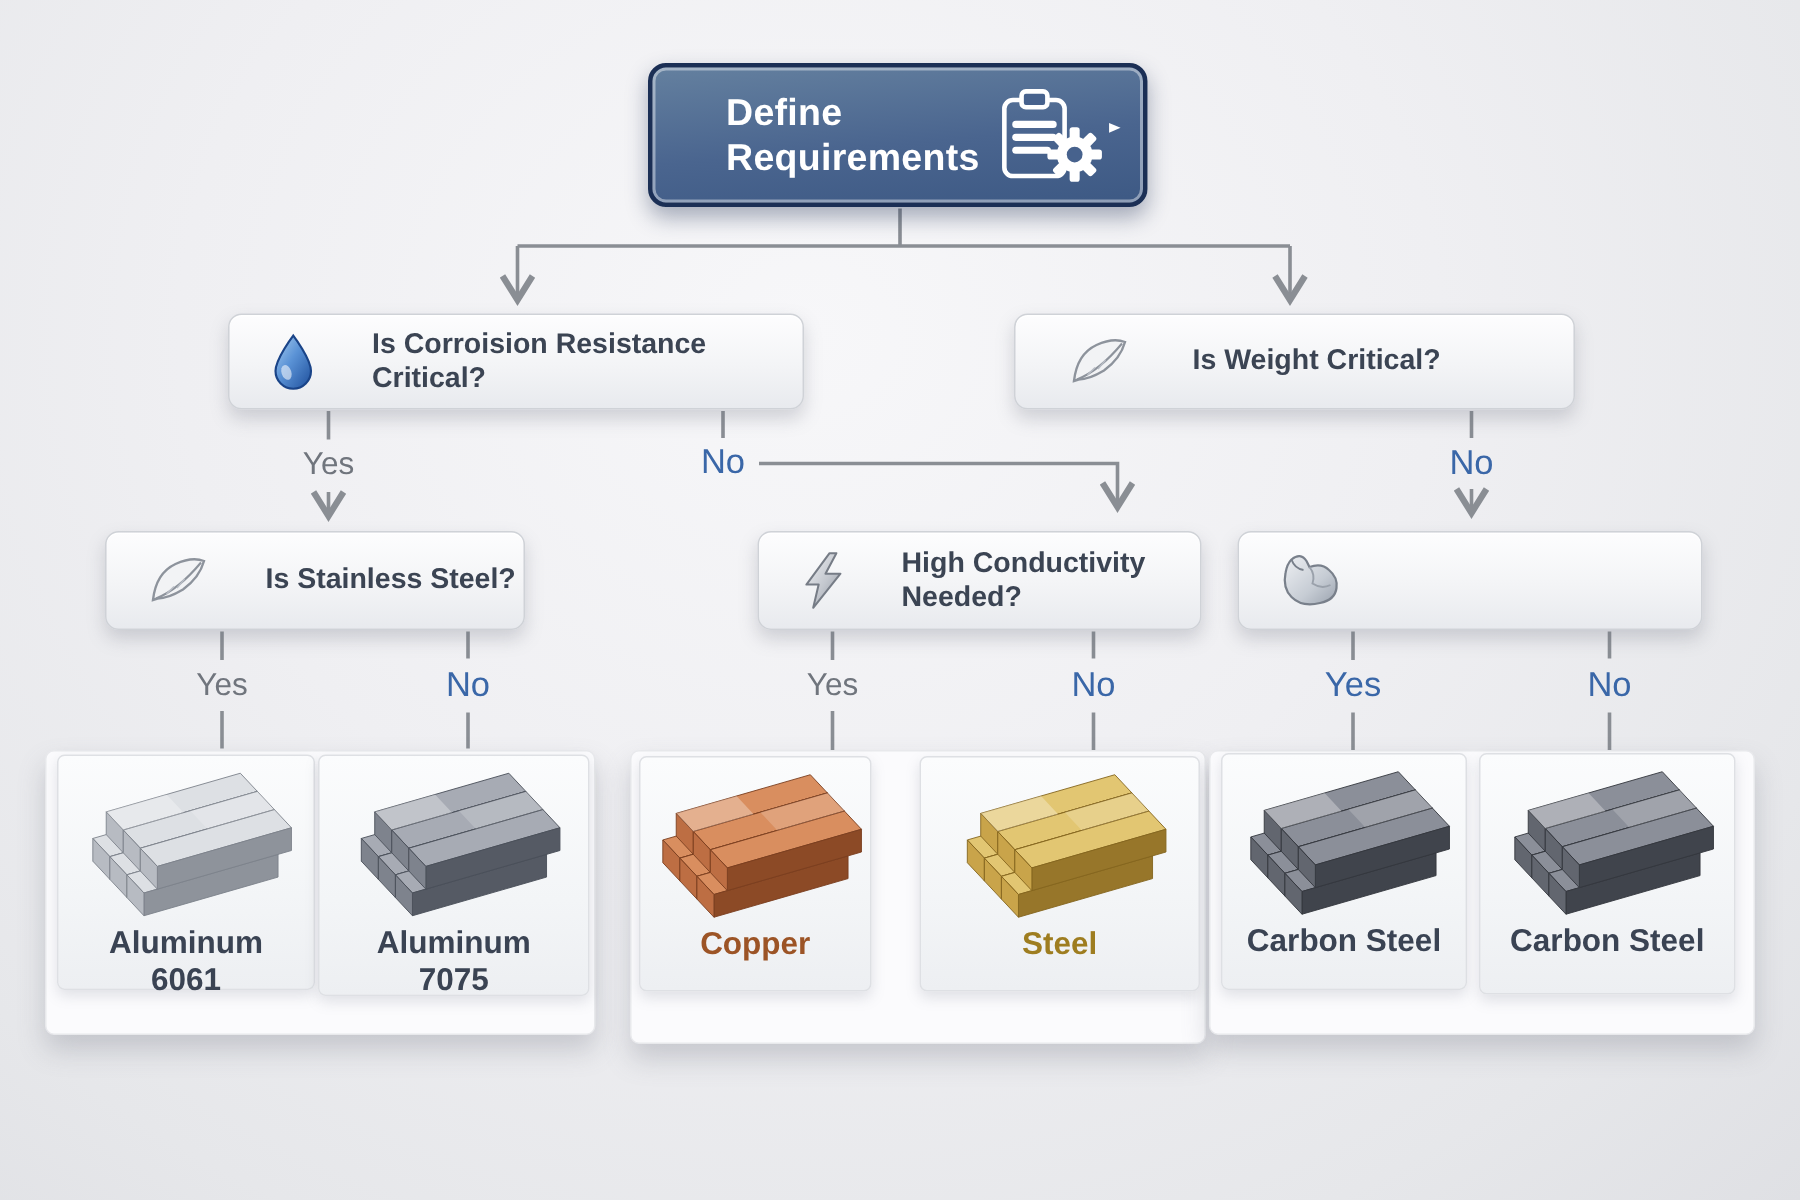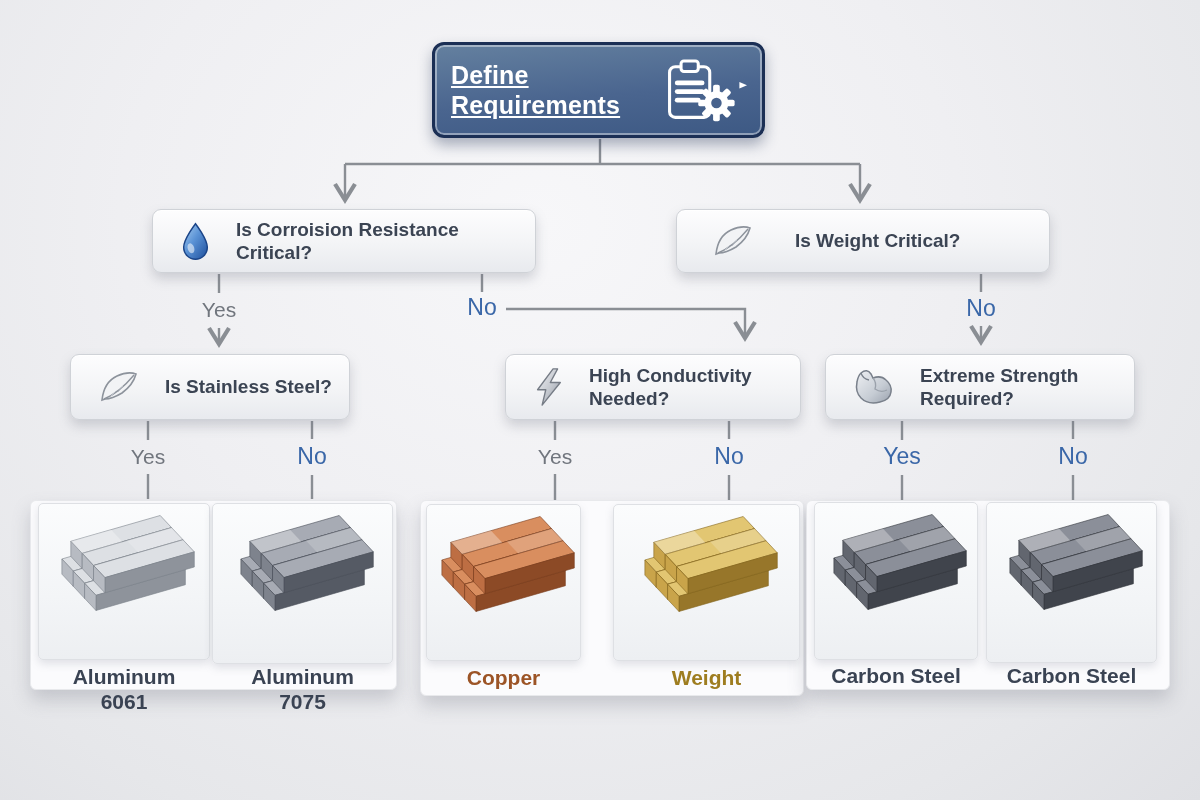--- a/index.html
+++ b/index.html
@@ -16,53 +16,53 @@
 
   
   .rootbox{
     position:absolute;left:432px;top:42px;width:333px;height:96px;
     background:linear-gradient(175deg,#64809f 0%,#4a658f 55%,#3d5984 100%);
     border:3px solid #1b2f55;border-radius:12px;
     box-shadow:0 7px 14px rgba(40,55,90,.38), inset 0 0 0 2px rgba(255,255,255,.42);
     display:flex;align-items:center;box-sizing:border-box;
   }
   .rootbox .rtext{
-    width:218px;margin-left:16px;color:#ffffff;font-size:25px;font-weight:700;
-    line-height:1.22;letter-spacing:.2px;text-decoration:underline;
+    width:218px;margin-left:49px;color:#ffffff;font-size:25px;font-weight:700;
+    line-height:1.22;letter-spacing:.2px;
   }
   .rootbox .ricon{position:absolute;right:14px;top:12px;}
 
   
   .qbox{
     position:absolute;box-sizing:border-box;
     background:linear-gradient(180deg,#fdfdfe 0%,#f3f4f6 55%,#e8eaee 100%);
     border:1px solid #cfd2d7;border-radius:9px;
     box-shadow:0 6px 12px rgba(110,115,128,.28), inset 0 1px 0 #ffffff;
-    display:flex;align-items:center;padding-left:26px;gap:24px;
+    display:flex;align-items:center;padding-left:26px;gap:36px;
   }
   .qtext{font-size:19px;font-weight:700;color:#3b4453;line-height:1.22;}
   .qicon{flex:0 0 auto;display:flex;align-items:center;justify-content:center;}
 
   
   .elabel{position:absolute;transform:translateX(-50%);font-weight:400;font-size:21px;line-height:1;}
   .elabel.gray{color:#70757d;}
   .elabel.blue{color:#3a67a8;}
   .elabel.big{font-size:23px;}
 
   
   .panel{
     position:absolute;background:#fbfbfd;border:1px solid #e8e9ec;border-radius:6px;
     box-shadow:0 10px 18px rgba(115,120,132,.30);
   }
   .card{
     position:absolute;box-sizing:border-box;
     background:linear-gradient(180deg,#fbfcfd 0%,#f3f5f7 60%,#edeff2 100%);
     border:1px solid #dee0e4;border-radius:5px;
     box-shadow:0 4px 9px rgba(120,125,138,.20);
-    display:flex;flex-direction:column;align-items:center;padding-top:8px;gap:48px;
+    display:flex;flex-direction:column;align-items:center;padding-top:8px;
   }
   .bars{width:152px;height:100px;display:flex;align-items:center;justify-content:center;}
   .bars svg{width:152px;height:100px;}
   .clabel{
     width:132px;margin-top:4px;text-align:center;
     font-size:21px;font-weight:700;line-height:1.2;color:#3a4353;
   }
 </style>
 </head>
 <body>
@@ -212,21 +212,20 @@
             <stop offset="0" stop-color="#eef0f3"></stop>
               <stop offset=".6" stop-color="#c6ccd4"></stop>
               <stop offset="1" stop-color="#9aa2ae"></stop>
           </linearGradient>
         </defs>
         <path d="M9 6 Q15 1 19 7 L21 11 Q29 8 34 13 Q40 18 39 25 Q38 33 28 35 Q16 38 9 31 Q3 25 5 15 Q6 9 9 6 Z" fill="url(#armGrad)" stroke="#79808b" stroke-width="1.5"></path>
         <path d="M9 6 Q11 12 17 13" fill="none" stroke="#79808b" stroke-width="1.3"></path>
         <path d="M21 11 Q25 16 23 22 Q29 26 35 23" fill="none" stroke="#9aa1ab" stroke-width="1.3"></path>
       </svg>
     </span>
-    <div class="qtext" style="width:186px">Extreme Strength Required?</div>
   </div>
 
   <div class="elabel gray" style="left:219px;top:299px">Yes</div>
   <div class="elabel blue big" style="left:482px;top:296px">No</div>
   <div class="elabel blue big" style="left:981px;top:297px">No</div>
 
   <div class="elabel gray" style="left:148px;top:446px">Yes</div>
   <div class="elabel blue big" style="left:312px;top:445px">No</div>
   <div class="elabel gray" style="left:555px;top:446px">Yes</div>
   <div class="elabel blue big" style="left:729px;top:445px">No</div>
@@ -336,21 +335,21 @@
           <polygon points="42.8,54.6 160.8,20.6 175.8,36.6 57.8,70.6" fill="#e2c672" stroke="#84661f" stroke-width="0.8" stroke-linejoin="round"></polygon>
           <polygon points="57.8,70.6 175.8,36.6 175.8,56.6 57.8,90.6" fill="#97762a" stroke="#84661f" stroke-width="0.8" stroke-linejoin="round"></polygon>
           <polygon points="42.8,54.6 57.8,70.6 57.8,90.6 42.8,74.6" fill="#c9a44a" stroke="#84661f" stroke-width="0.8" stroke-linejoin="round"></polygon>
           <polygon points="57.8,70.6 175.8,36.6 190.8,52.6 72.8,86.6" fill="#e2c672" stroke="#84661f" stroke-width="0.8" stroke-linejoin="round"></polygon>
           <polygon points="72.8,86.6 190.8,52.6 190.8,72.6 72.8,106.6" fill="#97762a" stroke="#84661f" stroke-width="0.8" stroke-linejoin="round"></polygon>
           <polygon points="57.8,70.6 72.8,86.6 72.8,106.6 57.8,90.6" fill="#c9a44a" stroke="#84661f" stroke-width="0.8" stroke-linejoin="round"></polygon>
           <polygon points="27.8,38.6 80.9,23.3 95.9,39.3 42.8,54.6" fill="#ffffff" opacity="0.30"></polygon>
           <polygon points="101.8,37.6 160.8,20.6 175.8,36.6 116.8,53.6" fill="#ffffff" opacity="0.18"></polygon>
         </svg>
       </div>
-    <div class="clabel" style="color: rgb(158, 125, 32);">Weight</div>
+    <div class="clabel" style="color: rgb(158, 125, 32);">Steel</div>
   </div>
   <div class="card" style="left:814px;top:502px;width:164px;height:158px">
     <div class="bars">
         <svg viewBox="0 0 196 132">
           <polygon points="16.0,62.0 134.0,28.0 149.0,44.0 31.0,78.0" fill="#8b8f99" stroke="#34373e" stroke-width="0.8" stroke-linejoin="round"></polygon>
           <polygon points="31.0,78.0 149.0,44.0 149.0,64.0 31.0,98.0" fill="#40444c" stroke="#34373e" stroke-width="0.8" stroke-linejoin="round"></polygon>
           <polygon points="16.0,62.0 31.0,78.0 31.0,98.0 16.0,82.0" fill="#62666f" stroke="#34373e" stroke-width="0.8" stroke-linejoin="round"></polygon>
           <polygon points="31.0,78.0 149.0,44.0 164.0,60.0 46.0,94.0" fill="#8b8f99" stroke="#34373e" stroke-width="0.8" stroke-linejoin="round"></polygon>
           <polygon points="46.0,94.0 164.0,60.0 164.0,80.0 46.0,114.0" fill="#40444c" stroke="#34373e" stroke-width="0.8" stroke-linejoin="round"></polygon>
           <polygon points="31.0,78.0 46.0,94.0 46.0,114.0 31.0,98.0" fill="#62666f" stroke="#34373e" stroke-width="0.8" stroke-linejoin="round"></polygon>

